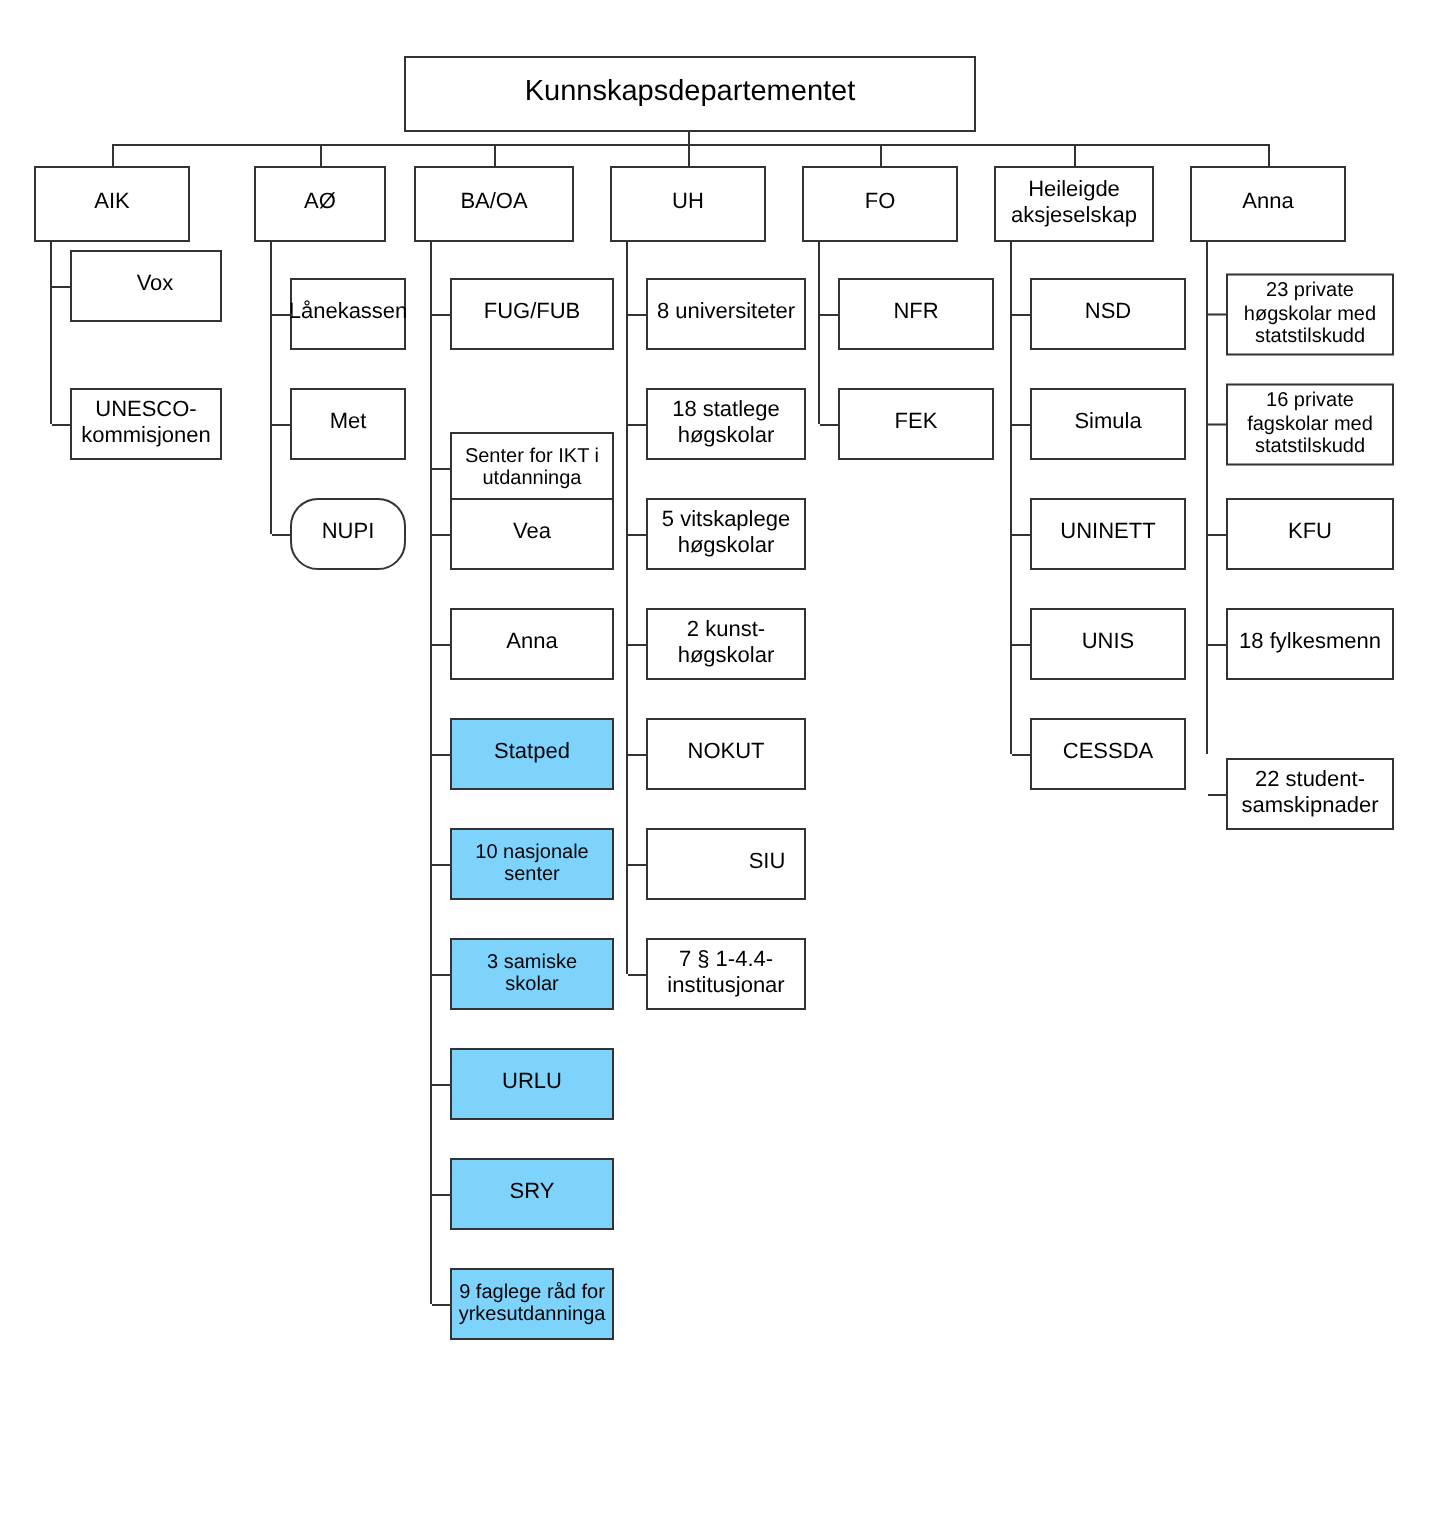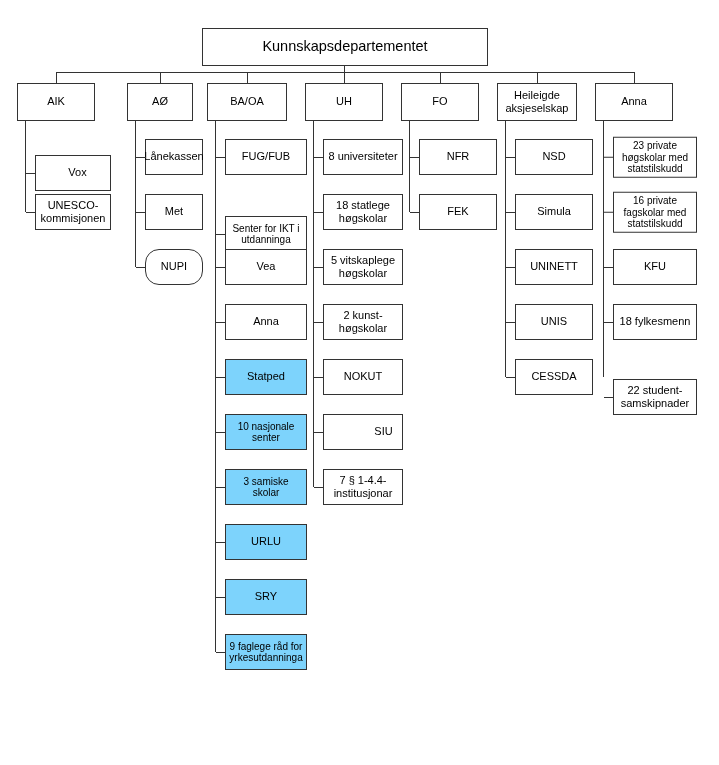--- a/index.html
+++ b/index.html
@@ -38,21 +38,21 @@
   <div class="vline" style="left:56px;top:72px;height:11px;"></div>
   <div class="vline" style="left:160px;top:72px;height:11px;"></div>
   <div class="vline" style="left:247px;top:72px;height:11px;"></div>
   <div class="vline" style="left:344px;top:72px;height:11px;"></div>
   <div class="vline" style="left:440px;top:72px;height:11px;"></div>
   <div class="vline" style="left:537px;top:72px;height:11px;"></div>
   <div class="vline" style="left:634px;top:72px;height:11px;"></div>
 
   <div class="box" style="left:17px;top:83px;width:78px;height:38px;">AIK</div>
   <div class="vline" style="left:25px;top:121px;height:91px;"></div>
-  <div class="box child" style="left:35px;top:173px;width:76px;padding-left:13px;">Vox</div>
+  <div class="box child" style="left:35px;top:143px;width:76px;padding-left:13px;">Vox</div>
   <div class="box child" style="left:35px;top:212px;width:76px;">UNESCO-kommisjonen</div>
 
   <div class="box" style="left:127px;top:83px;width:66px;height:38px;">AØ</div>
   <div class="vline" style="left:135px;top:121px;height:146px;"></div>
   <div class="box child" style="left:145px;top:157px;width:58px;">Lånekassen</div>
   <div class="box child" style="left:145px;top:212px;width:58px;">Met</div>
   <div class="box child" style="left:145px;top:267px;width:58px;border-radius:14px;">NUPI</div>
 
   <div class="box" style="left:207px;top:83px;width:80px;height:38px;">BA/OA</div>
   <div class="vline" style="left:215px;top:121px;height:531px;"></div>

